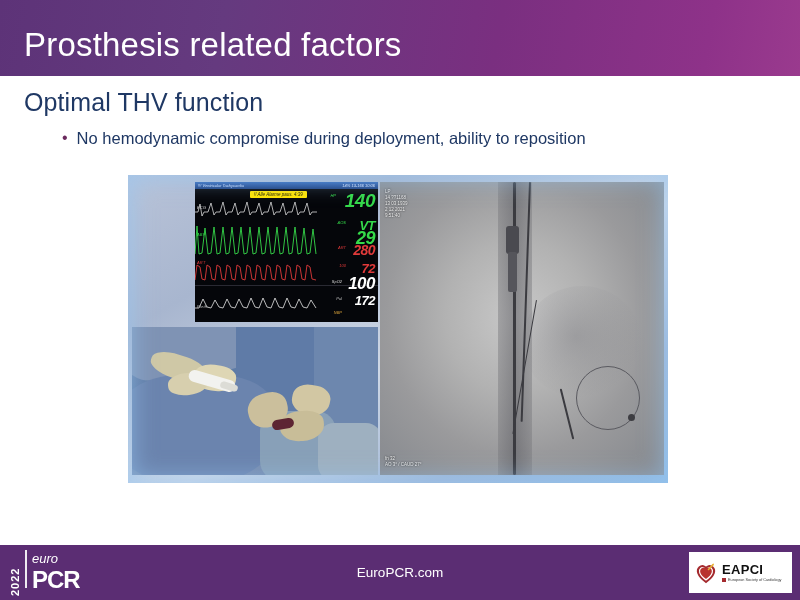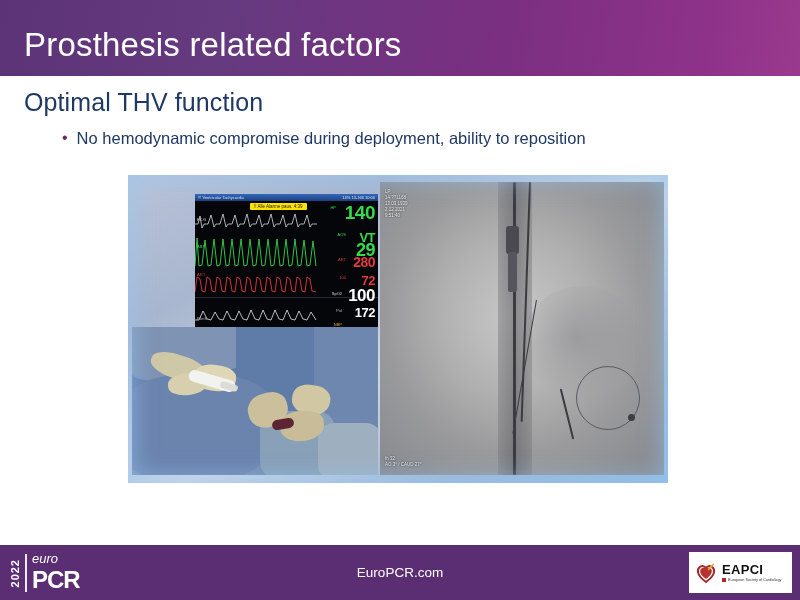--- a/index.html
+++ b/index.html
@@ -46,22 +46,22 @@
   }
   
   #media-glow{
     position:absolute;inset:0;
     box-shadow:inset 0 0 22px 6px rgba(150,200,245,.55);
     pointer-events:none;
   }
 
   
   #monitor{
-    position:absolute;left:67px;top:19px;width:183px;height:140px;
-    background:#05060a;overflow:hidden;
+    position:absolute;left:67px;top:7px;width:183px;height:140px;
+    background:#05060a;overflow:hidden;font-style:italic;
   }
   #mon-titlebar{
     position:absolute;left:0;top:0;width:100%;height:7px;
     background:linear-gradient(180deg,#2f63b4,#1c3f80);
     color:#cfe0ff;font-size:4px;line-height:7px;padding-left:3px;
     box-sizing:border-box;white-space:nowrap;overflow:hidden;
   }
   #mon-titlebar .tb-right{position:absolute;right:3px;top:0;color:#dbe7ff;}
   #mon-alarm{
     position:absolute;left:55px;top:9px;
@@ -103,21 +103,21 @@
     text-shadow:0 0 2px #000;filter:blur(.35px);white-space:pre;
   }
   .cath{position:absolute;background:#3b3b40;border-radius:2px;}
   .ring{position:absolute;border:1.4px solid #5a5a60;border-radius:50%;}
 
   
   #footer{
     position:absolute;left:0;bottom:0;width:800px;height:55px;
     background:#5b2d73;
   }
-  #logo-europcr{position:absolute;left:10px;top:5px;width:95px;height:46px;display:flex;align-items:center;}
+  #logo-europcr{position:absolute;left:10px;top:5px;width:95px;height:46px;display:flex;}
   #logo-year{
     writing-mode:vertical-rl;transform:rotate(180deg);
     color:#ffffff;font-size:11px;font-weight:700;letter-spacing:1px;
     line-height:11px;margin-right:4px;
   }
   #logo-bar{width:2px;height:38px;background:#ffffff;margin-right:5px;opacity:.9;}
   #logo-words{display:flex;flex-direction:column;justify-content:center;}
   #logo-euro{color:#ffffff;font-size:13px;font-style:italic;line-height:13px;font-weight:500;}
   #logo-pcr{color:#ffffff;font-size:24px;font-weight:700;line-height:29px;letter-spacing:-1px;}
   #footer-url{

